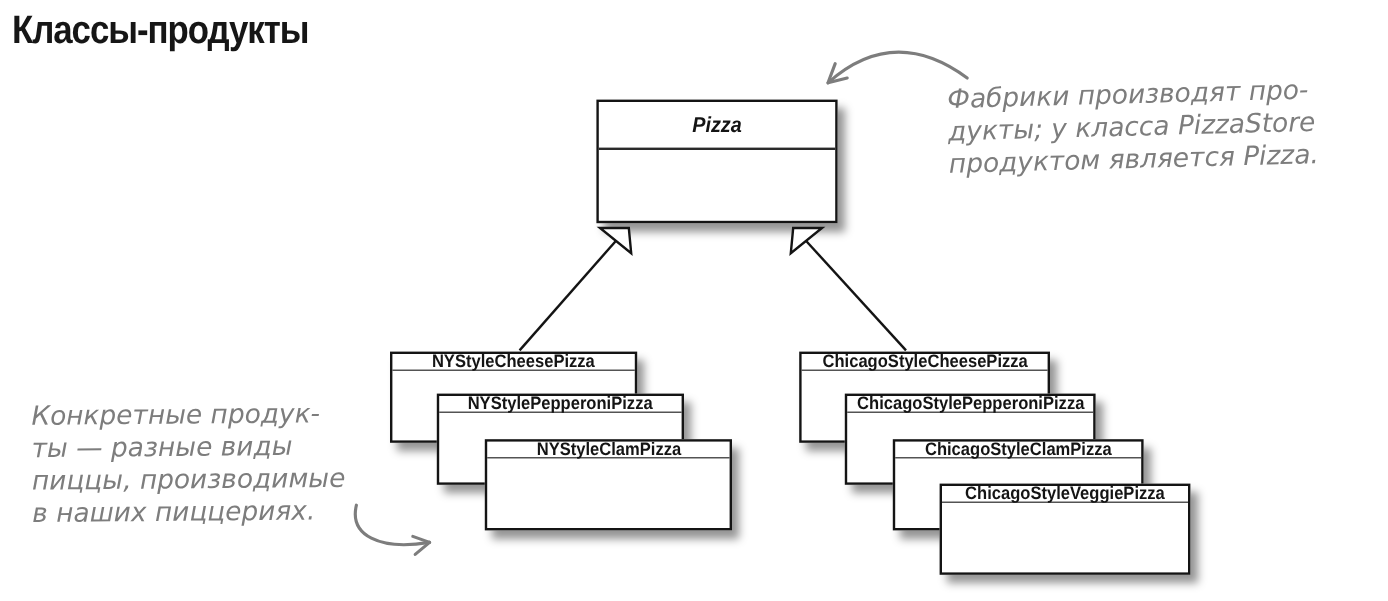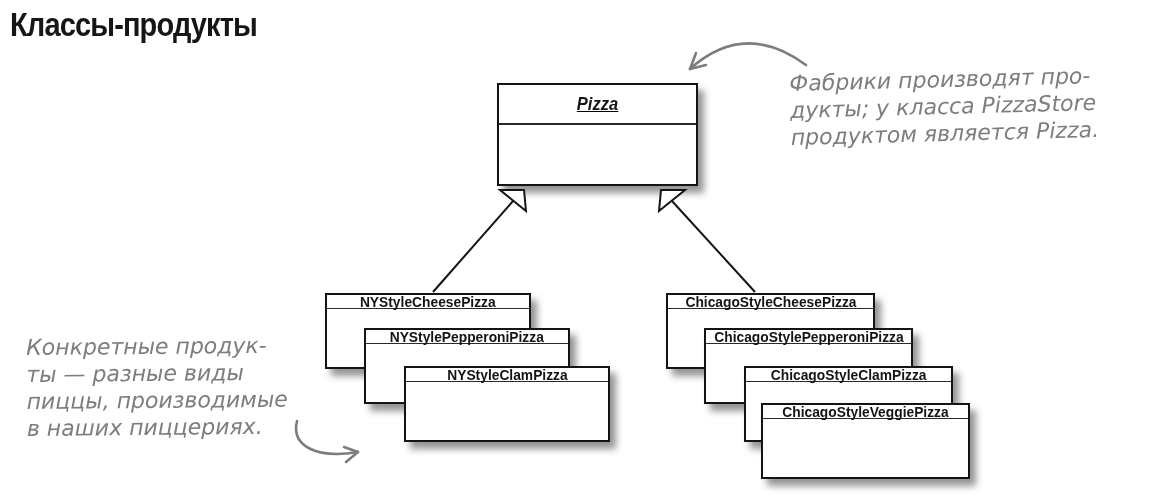--- a/index.html
+++ b/index.html
@@ -46,21 +46,21 @@
     color: #141414;
     border-bottom: 2px solid #2a2a2a;
     white-space: nowrap;
     box-sizing: border-box;
   }
   .class-box .hdr span {
     display: inline-block;
     transform: scaleX(0.92);
   }
   .class-box .body { background: #ffffff; }
-  .pizza-box { width: 201px; height: 103px; z-index: 10; text-decoration: underline; }
+  .pizza-box { width: 201px; height: 103px; z-index: 10; }
   .pizza-box .hdr { height: 40px; font-size: 18px; font-style: italic; }
   .sub-box { width: 206px; height: 76px; }
   .sub-box .hdr { height: 14px; font-size: 15px; border-bottom-width: 1.5px; justify-content: center; }
   .chi-box { width: 209px; }
   .note {
     position: absolute;
     color: #7d7d7d;
     font-family: "DejaVu Sans", sans-serif;
     font-style: italic;
     font-size: 22px;
@@ -135,21 +135,21 @@
       <span>ChicagoStylePepperoniPizza</span>
     </div>
     <div class="body"></div>
   </div>
   <div class="class-box sub-box chi-box" style="left:744px; top:366px; z-index:13;">
     <div class="hdr">
       <span>ChicagoStyleClamPizza</span>
     </div>
     <div class="body"></div>
   </div>
-  <div class="class-box sub-box chi-box" style="left:761px; top:403px; z-index:14;">
+  <div class="class-box sub-box chi-box" style="left:783px; top:403px; z-index:14;">
     <div class="hdr">
       <span>ChicagoStyleVeggiePizza</span>
     </div>
     <div class="body"></div>
   </div>
 
   <div class="note note-right">
     <div>Фабрики производят про-</div>
     <div>дукты; у класса PizzaStore</div>
     <div>продуктом является Pizza.</div>

